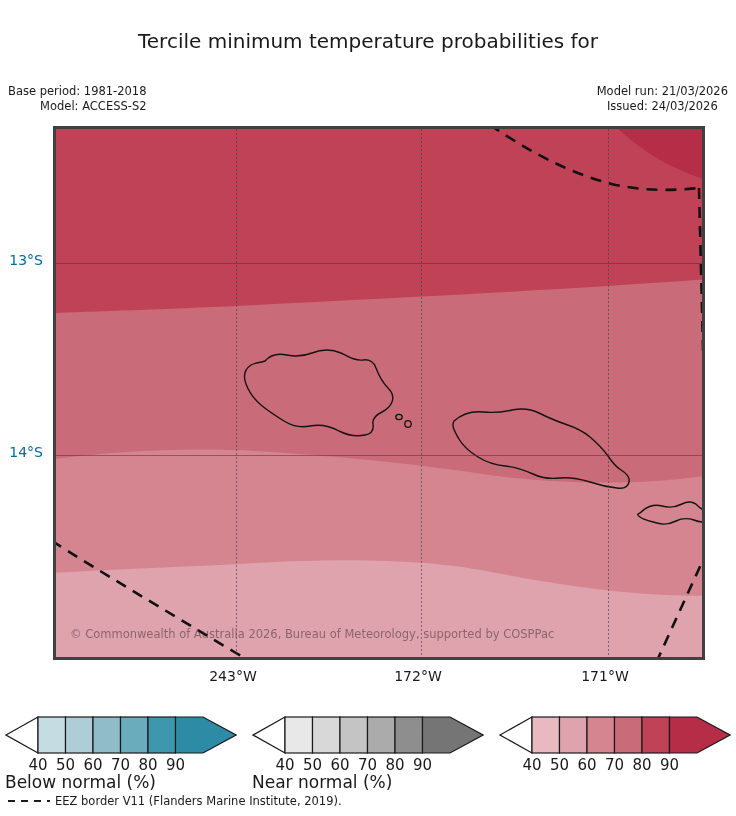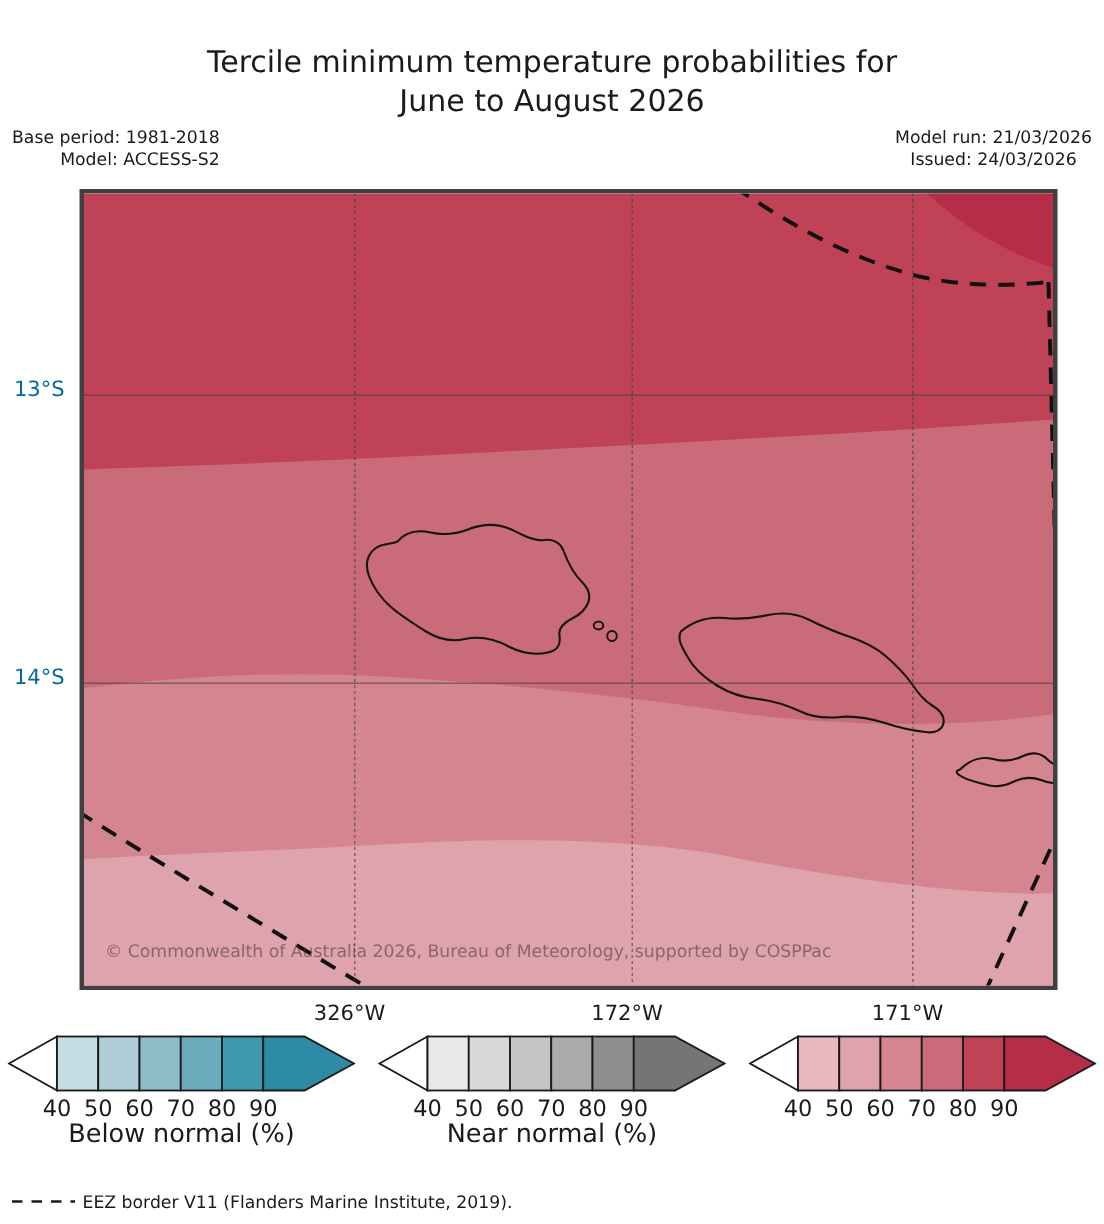--- a/index.html
+++ b/index.html
@@ -26,35 +26,34 @@
       background:repeating-linear-gradient(to bottom,rgba(60,60,60,.6) 0 2px,transparent 2px 4px);}
   .ylab{position:absolute;right:0;font-size:14px;color:#0369a1;transform:translateY(-50%);}
   .xlab{position:absolute;font-size:14px;color:#1a1a1a;transform:translateX(-50%);}
   .copyright{
     position:absolute;left:14px;bottom:16px;font-size:11.5px;
     color:rgba(70,50,55,.55);white-space:nowrap;
   }
   svg.overlay{position:absolute;left:0;top:0;width:652px;height:534px;}
 
   
-  .cbar{position:absolute;top:688px;}
+  .cbar{position:absolute;top:714px;}
   .cbar svg{display:block;}
   .ticks{position:relative;height:22px;}
   .tick{position:absolute;top:0;font-size:15px;color:#1a1a1a;transform:translateX(-50%);}
-  .cbtitle{position:absolute;top:58px;width:100%;text-align:center;font-size:17px;color:#1a1a1a;}
+  .cbtitle{position:absolute;top:58px;width:100%;font-size:17px;color:#1a1a1a;}
 
   .footer{position:absolute;left:6px;top:794px;font-size:11.5px;color:#1a1a1a;white-space:nowrap;}
   .footer svg{vertical-align:-1px;margin-right:3px;}
 </style>
 </head>
 <body>
 
 <div class="title">
   <span>Tercile minimum temperature probabilities for</span><br>
-  <span>June to August 2026</span>
 </div>
 
 <div class="meta meta-left">
   <div>Base period: 1981-2018</div>
   <div>Model: ACCESS-S2</div>
 </div>
 <div class="meta meta-right">
   <div>Model run: 21/03/2026</div>
   <div>Issued: 24/03/2026</div>
 </div>
@@ -120,21 +119,21 @@
       <div class="gridline-v" style="left:365px"></div>
       <div class="gridline-v" style="left:552px"></div>
 
       <div class="copyright">© Commonwealth of Australia 2026, Bureau of Meteorology, supported by COSPPac</div>
     </div>
   </div>
 
   <div class="ylab" style="top:134px;right:662px">13°S</div>
   <div class="ylab" style="top:326px;right:662px">14°S</div>
 
-  <div class="xlab" style="left:180px;top:542px">326°W</div>
+  <div class="xlab" style="left:180px;top:542px">243°W</div>
   <div class="xlab" style="left:365px;top:542px">172°W</div>
   <div class="xlab" style="left:552px;top:542px">171°W</div>
 </div>
 
 <div class="cbar" id="cb0" style="left:5px;width:232px">
   <svg width="232" height="42" viewBox="0 0 232 42">
     <g stroke="#1a1a1a" stroke-width="1.2">
       <polygon points="1,21 33,3 33,39" fill="#ffffff"></polygon>
       <rect x="33" y="3" width="27.5" height="36" fill="#c6dce3"></rect>
       <rect x="60.5" y="3" width="27.5" height="36" fill="#aecdd6"></rect>

